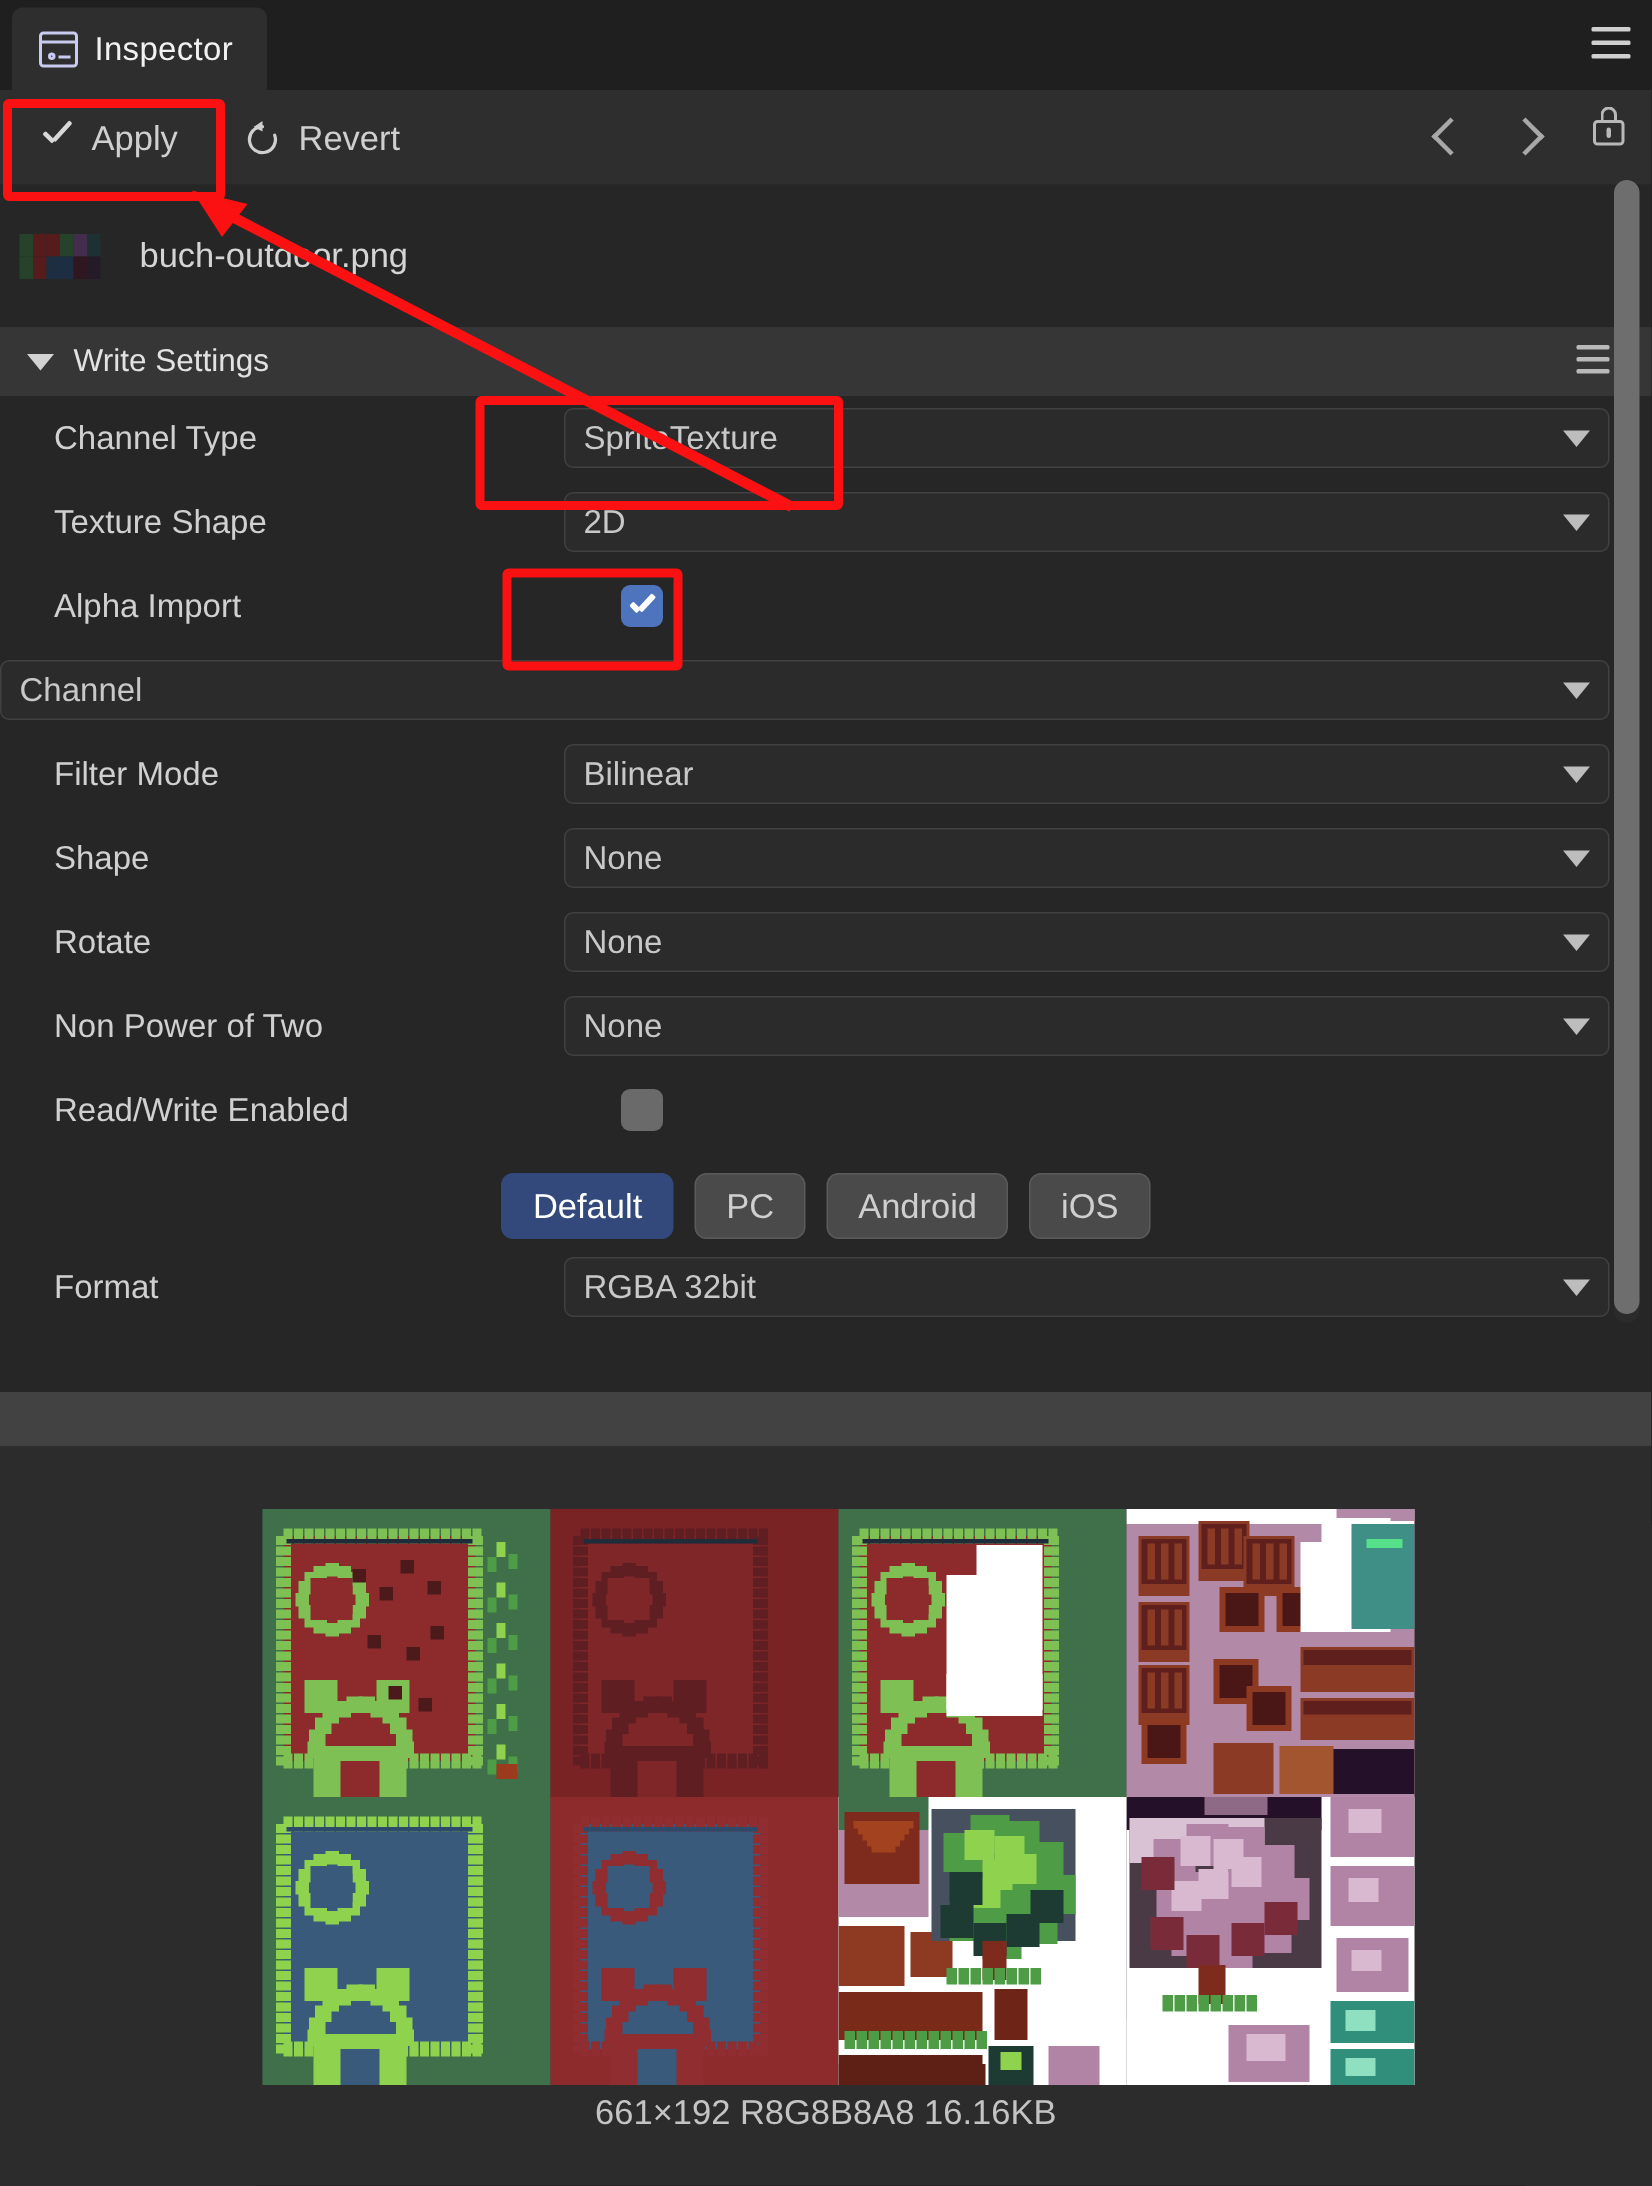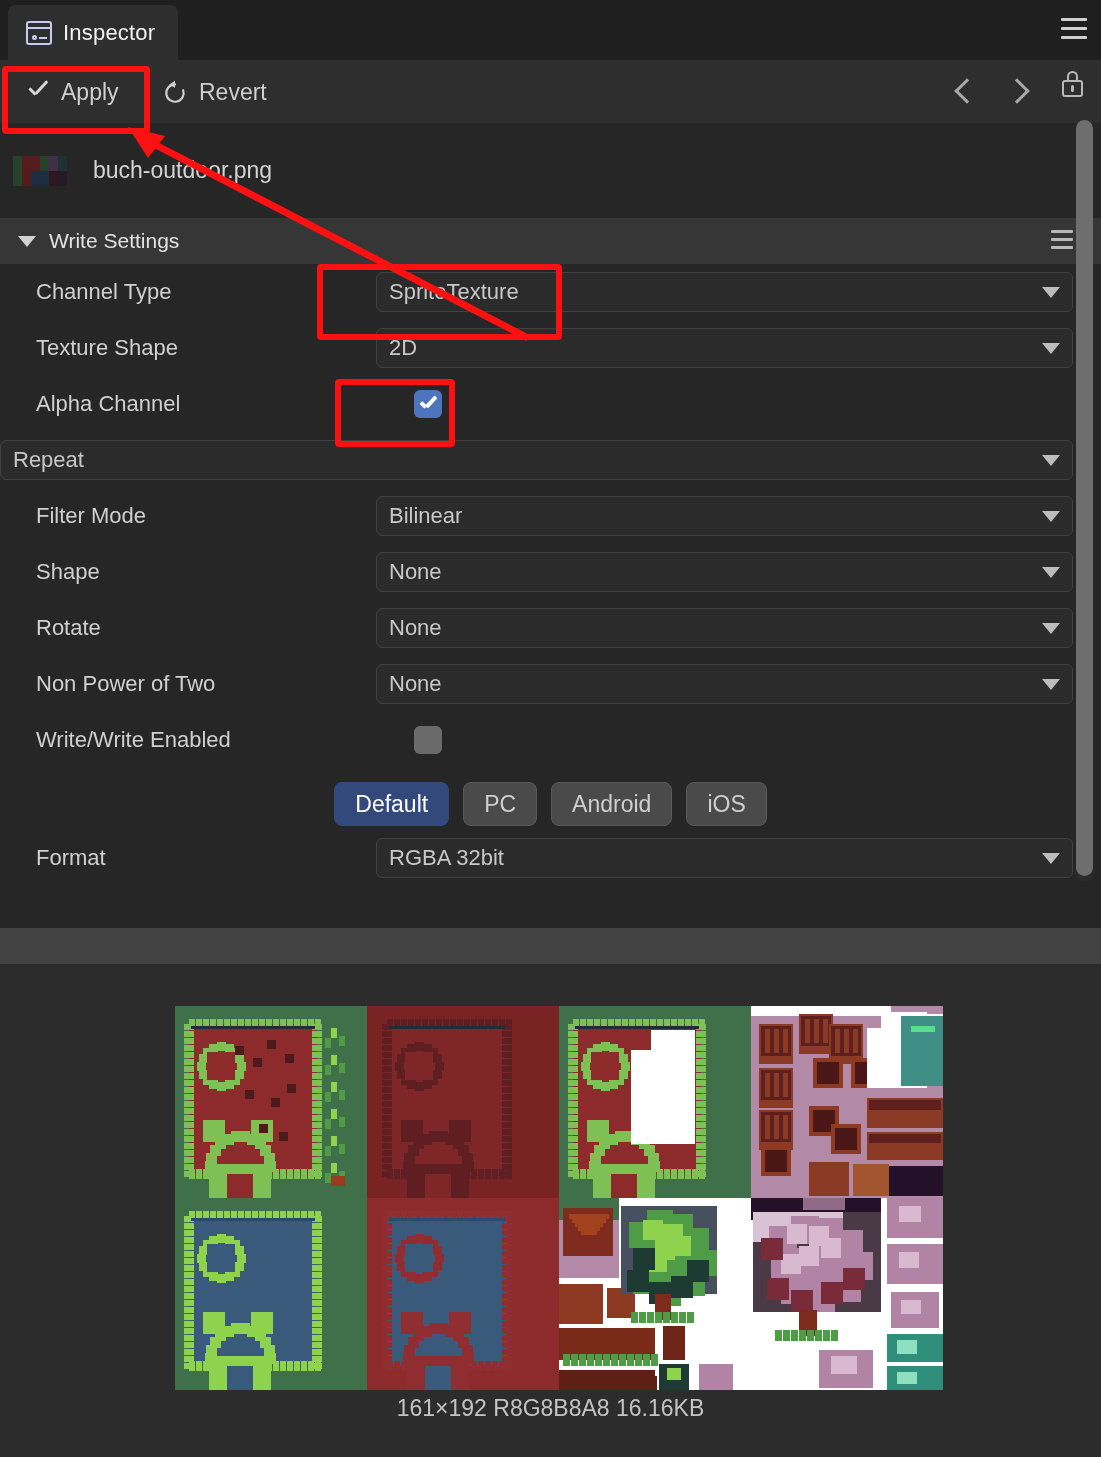--- a/index.html
+++ b/index.html
@@ -170,26 +170,26 @@
           </div>
         </div>
         <div class="row">
           <div class="label">Texture Shape</div>
           <div class="select">
             <span class="val">2D</span>
             <span class="arw"></span>
           </div>
         </div>
         <div class="row">
-          <div class="label">Alpha Channel</div>
+          <div class="label">Alpha Import</div>
           <div class="cbx" style="margin-left: 38px;"></div>
         </div>
         <div class="row">
           <div class="select">
-            <span class="val">Repeat</span>
+            <span class="val">Channel</span>
             <span class="arw"></span>
           </div>
         </div>
         <div class="row">
           <div class="label">Filter Mode</div>
           <div class="select">
             <span class="val">Bilinear</span>
             <span class="arw"></span>
           </div>
         </div>
@@ -208,21 +208,21 @@
           </div>
         </div>
         <div class="row">
           <div class="label">Non Power of Two</div>
           <div class="select">
             <span class="val">None</span>
             <span class="arw"></span>
           </div>
         </div>
         <div class="row">
-          <div class="label">Write/Write Enabled</div>
+          <div class="label">Read/Write Enabled</div>
           <div class="cbx off" style="margin-left: 38px;"></div>
         </div>
       </div>
     <div class="platforms" id="plat">
         <div class="pbtn active">Default</div>
         <div class="pbtn">PC</div>
         <div class="pbtn">Android</div>
         <div class="pbtn">iOS</div>
       </div>
     <div class="row" style="height:52px;">
@@ -1024,21 +1024,21 @@
         <div style="position: absolute; left: 136px; top: 46px; width: 56px; height: 40px; background: rgb(177, 132, 165);"></div>
         <div style="position: absolute; left: 148px; top: 54px; width: 20px; height: 16px; background: rgb(217, 185, 207);"></div>
         <div style="position: absolute; left: 140px; top: 94px; width: 48px; height: 36px; background: rgb(177, 132, 165);"></div>
         <div style="position: absolute; left: 150px; top: 102px; width: 20px; height: 14px; background: rgb(217, 185, 207);"></div>
         <div style="position: absolute; left: 136px; top: 136px; width: 56px; height: 28px; background: rgb(47, 143, 122);"></div>
         <div style="position: absolute; left: 146px; top: 142px; width: 20px; height: 14px; background: rgb(143, 224, 192);"></div>
         <div style="position: absolute; left: 136px; top: 168px; width: 56px; height: 24px; background: rgb(47, 143, 122);"></div>
         <div style="position: absolute; left: 146px; top: 174px; width: 20px; height: 12px; background: rgb(143, 224, 192);"></div>
       </div>
     </div>
-  <div class="caption">161×192 R8G8B8A8 16.16KB</div>
+  <div class="caption">661×192 R8G8B8A8 16.16KB</div>
 
   <div class="anno" style="left:2px;top:66px;width:136px;height:56px;"></div>
   <div class="anno" style="left:317px;top:264px;width:233px;height:64px;"></div>
   <div class="anno" style="left:335px;top:379px;width:108px;height:56px;"></div>
 
   <svg class="arrow">
     <line x1="528" y1="338" x2="146" y2="140" stroke="#fb1111" stroke-width="7"></line>
     <polygon points="128,127 165,136 148,158" fill="#fb1111"></polygon>
   </svg>
 </div>

